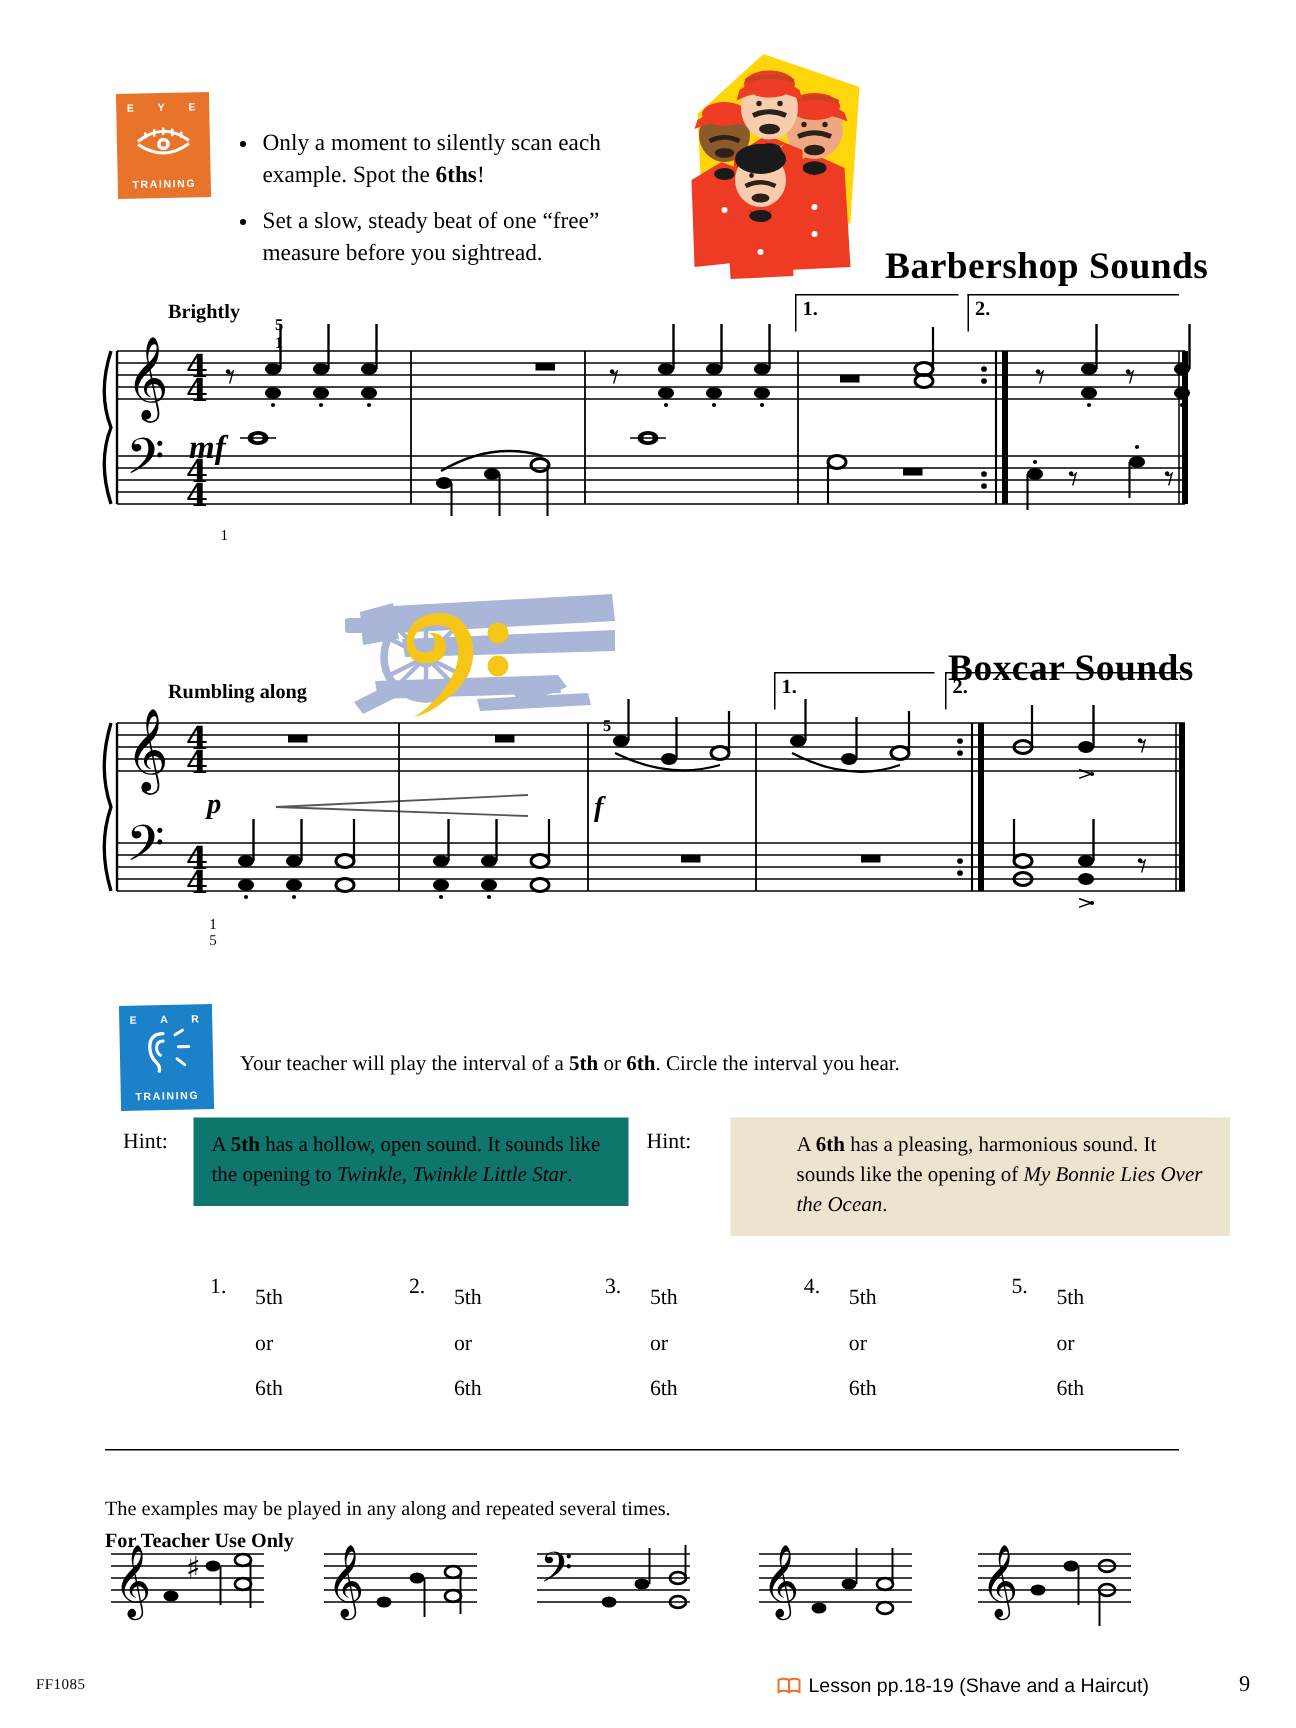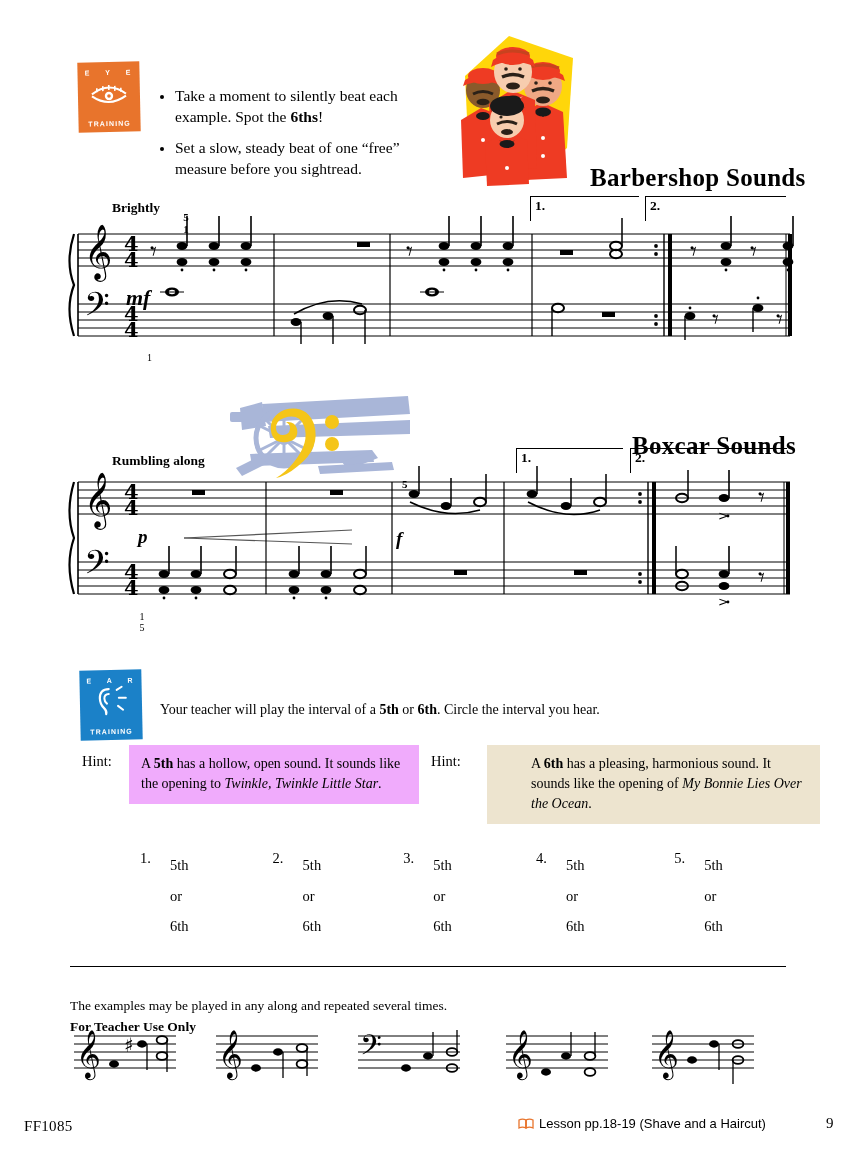--- a/index.html
+++ b/index.html
@@ -27,36 +27,36 @@
   
   .secttitle{font-family:"Liberation Serif",serif;font-weight:bold;
              font-size:25px;letter-spacing:.3px;margin-top:28px;}
 
   
   .tempo{font-weight:bold;font-size:13.5px;}
 
   
   .hintlabel{font-size:14.5px;}
   .hintbox{font-size:14px;line-height:1.42;padding:9px 11px 10px 12px;}
-  .hintbox.blue{background:#f0abfc;}
+  .hintbox.blue{background:#0f766e;}
   .hintbox.cream{background:#EDE4CF;}
   .it{font-style:italic;}
   .bd{font-weight:bold;}
 
   
   .ansnum{font-size:14.5px;}
   .answ{font-size:14.5px;line-height:2.12;}
 
   
   .tline{border-top:1.1px solid #000;}
   .thead{font-weight:bold;font-size:13.5px;margin-top:38px;}
   .tsub{font-size:13.5px;}
 
   
-  .ff{font-size:15px;letter-spacing:.3px;}
+  .ff{font-size:10px;letter-spacing:.3px;}
   .foot{font-size:13px;font-family:"Liberation Sans",sans-serif;}
   .pgno{font-size:15px;}
 
   svg{display:block;overflow:visible;}
 </style>
 </head>
 <body>
 
 <div class="abs badge eye" style="left:78px;top:62px;">
   <div class="top">E Y E</div>
@@ -73,21 +73,21 @@
           <path d="M26 7 L26 12"></path>
         <path d="M32 9 L32 13"></path>
       </g>
     </svg>
   </div>
   <div class="bot">TRAINING</div>
 </div>
 
 <div class="abs bullets" style="left:158px;top:86px;width:275px;">
   <ul class="bl">
-    <li><span>Take a moment to silently beat each example. Spot the </span><span class="bd">6ths</span><span>!</span></li>
+    <li><span>Only a moment to silently scan each example. Spot the </span><span class="bd">6ths</span><span>!</span></li>
     <li><span>Set a slow, steady beat of one “free” measure before you sightread.</span></li>
   </ul>
 </div>
 
 <div class="abs" style="left:443px;top:28px;">
   <svg width="135" height="160" viewBox="0 0 135 160">
     <path d="M22 48 L66 8 L130 30 L124 120 L86 152 L26 132 Z" fill="#FFD60A"></path>
 
     <g>
       <path d="M18 92 L38 80 L54 86 L58 146 L20 150 Z" fill="#EE3B23"></path>

